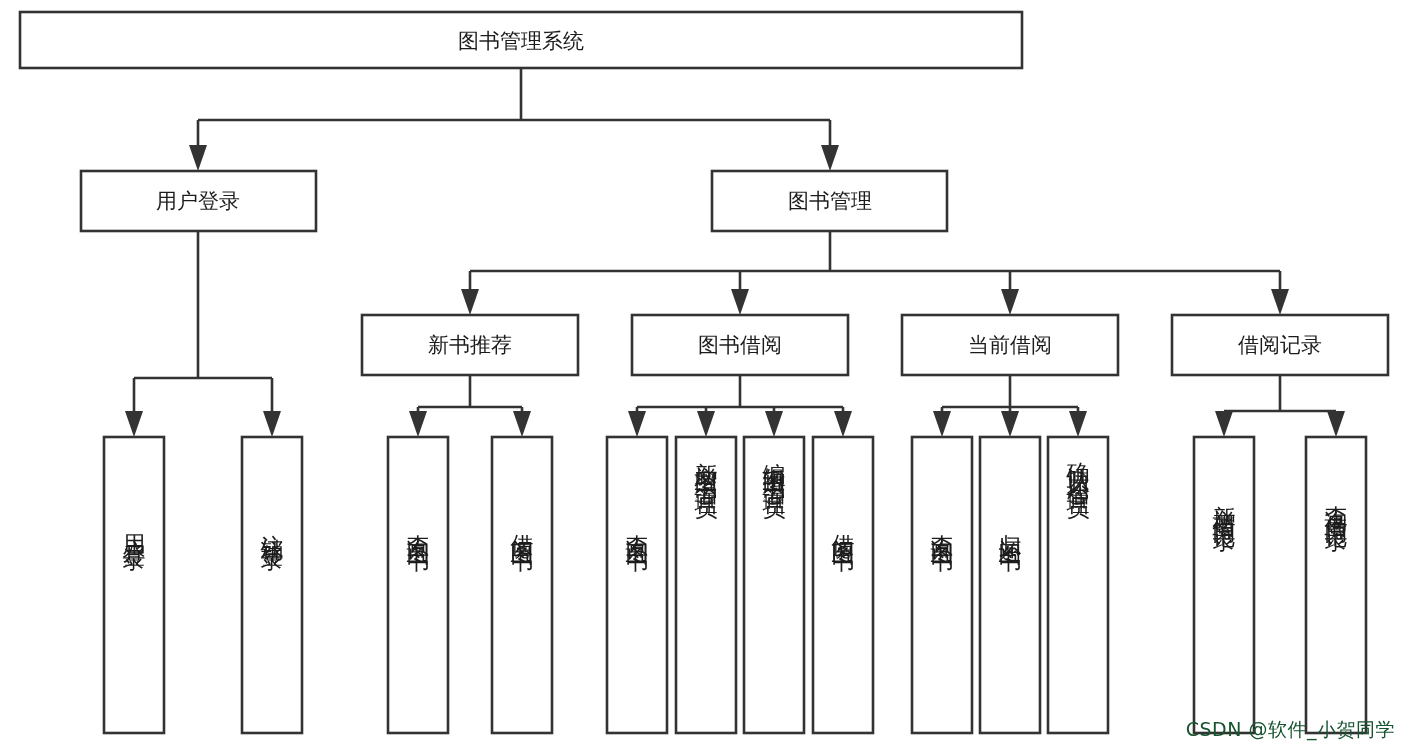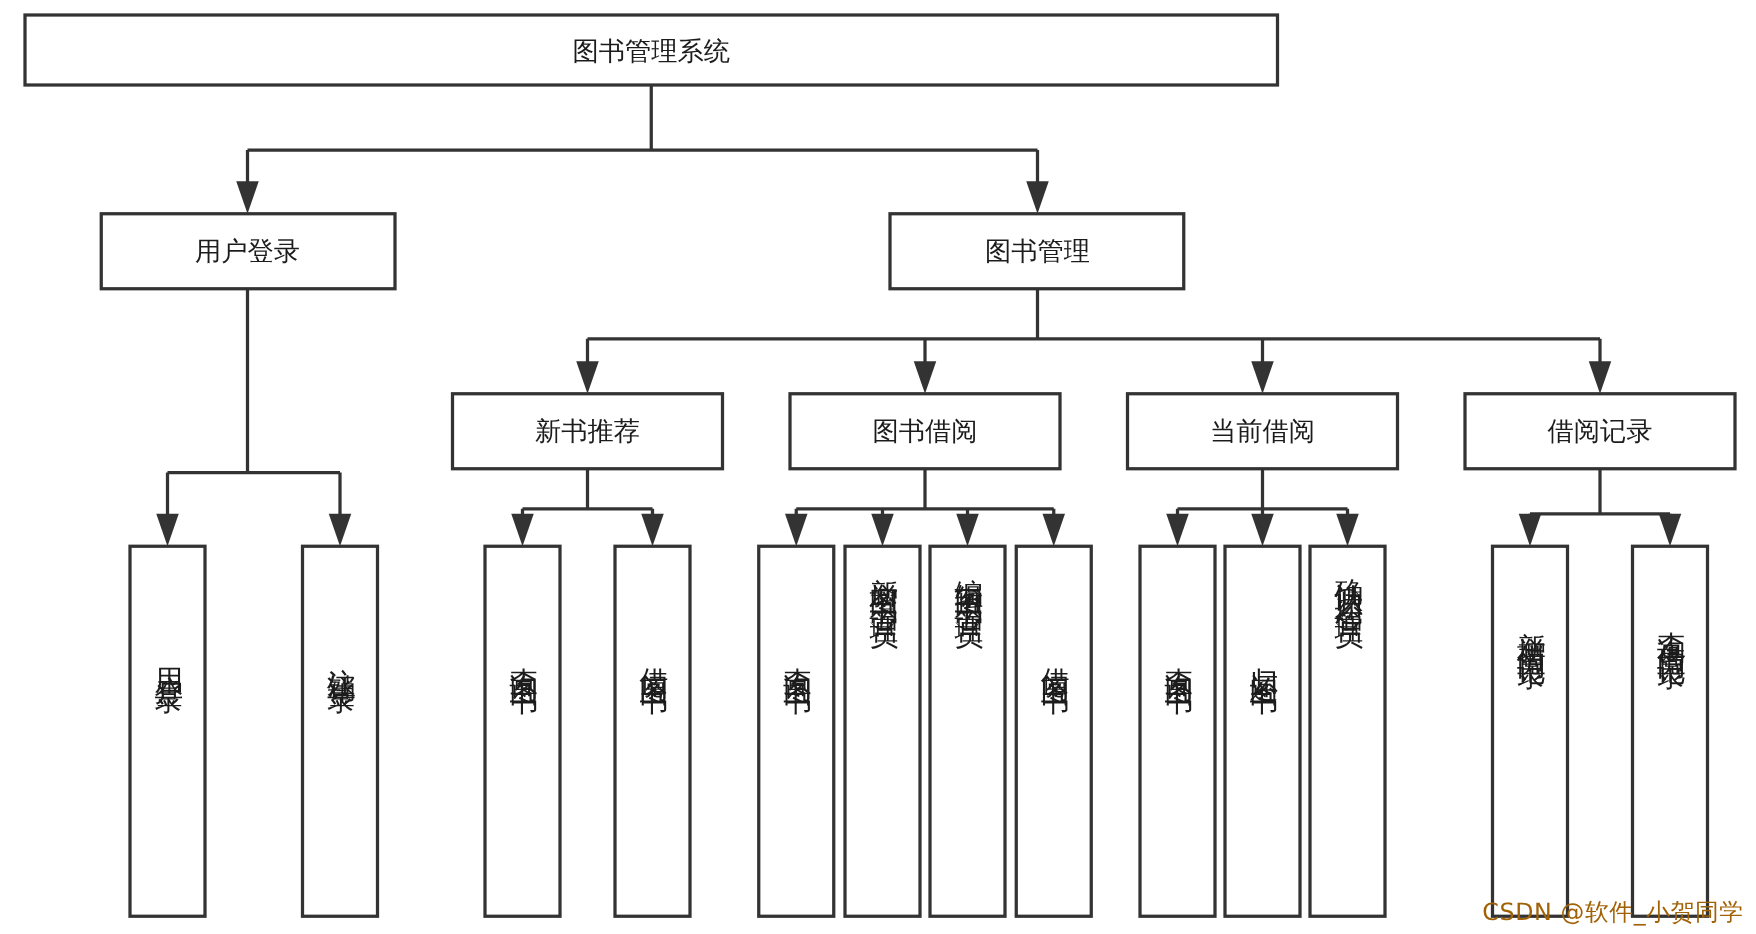--- a/index.html
+++ b/index.html
@@ -47,21 +47,21 @@
     fill: #1c1c1c;
     text-anchor: middle;
     dominant-baseline: middle;
   }
   .watermark {
     position: absolute;
     right: 10px;
     bottom: 4px;
     font-family: "DejaVu Sans", "Liberation Sans", sans-serif;
     font-size: 19px;
-    color: #a16207;
+    color: #14532d;
     white-space: nowrap;
     letter-spacing: 0.5px;
     pointer-events: none;
   }
   .leaf-label-layer {
     position: absolute;
     left: 0;
     top: 0;
     width: 1405px;
     height: 747px;

